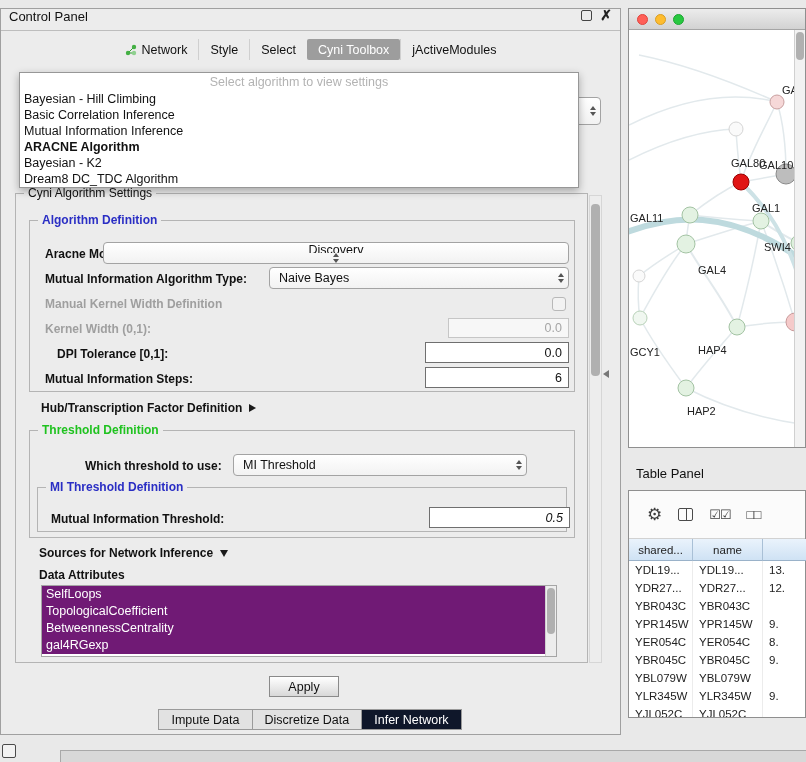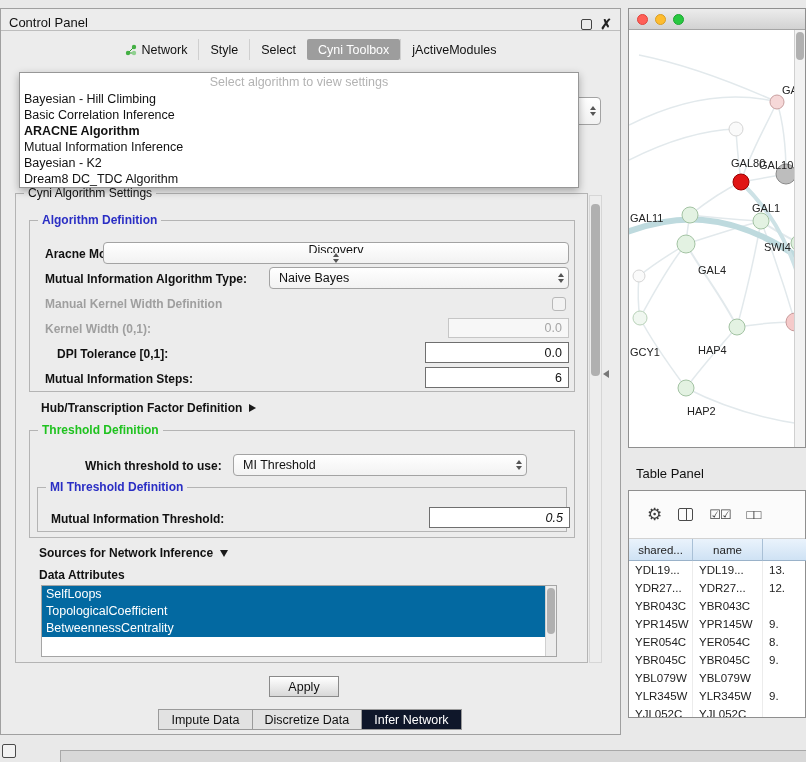--- a/index.html
+++ b/index.html
@@ -2,21 +2,21 @@
 <html><head>
 <meta charset="utf-8">
 <style>
   html,body{margin:0;padding:0;background:#e9e9e9;}
   #root{position:relative;width:806px;height:762px;overflow:hidden;
         font-family:"Liberation Sans",sans-serif;color:#111;font-size:12px;
         background:#e9e9e9;}
   .abs{position:absolute;}
   
   .winpanel{position:absolute;background:#ececec;border:1px solid #a0a0a0;box-sizing:border-box;}
-  .titlebar{position:absolute;left:0;top:0;right:0;height:22px;display:flex;align-items:flex-end;
+  .titlebar{position:absolute;left:0;top:0;right:0;height:22px;display:flex;align-items:flex-start;
             padding:0 8px;box-sizing:border-box;border-bottom:1px solid #bdbdbd;font-size:13px;}
   .tb-icons{margin-left:auto;display:flex;align-items:center;gap:8px;}
   .float-ic{width:9px;height:9px;border:1.5px solid #444;border-radius:2px;}
   .close-ic{font-size:14px;font-weight:bold;color:#222;line-height:12px;}
   
   .tabbar{position:absolute;left:0;right:0;top:30px;height:21px;display:flex;justify-content:center;align-items:stretch;}
   .tab{display:flex;align-items:center;gap:5px;padding:0 11px;font-size:12.5px;border-left:1px solid #cfcfcf;cursor:default;}
   .tab:first-child{border-left:none;}
   .tab.sel{background:#9d9d9d;color:#fff;border-left:none;border-radius:2px;}
   
@@ -43,21 +43,21 @@
   .tfield{position:absolute;background:#fff;border:1px solid #6f6f6f;box-sizing:border-box;
           display:flex;align-items:center;justify-content:flex-end;padding:0 6px;font-size:12.5px;}
   .tfield.dis{border-color:#c6c6c6;color:#a6a6a6;background:#f7f7f7;}
   .checkbox{position:absolute;width:14px;height:14px;border:1px solid #b8b8b8;background:#f2f2f2;border-radius:3px;box-sizing:border-box;}
   
   .tri-right{width:0;height:0;border-top:4.5px solid transparent;border-bottom:4.5px solid transparent;border-left:7px solid #1a1a1a;display:inline-block;margin-left:7px;}
   .tri-down-b{width:0;height:0;border-left:4.5px solid transparent;border-right:4.5px solid transparent;border-top:7px solid #1a1a1a;display:inline-block;margin-left:7px;}
   .exprow{position:absolute;display:flex;align-items:center;font-weight:bold;font-size:12px;}
   
   .attr-list{position:absolute;background:#fff;border:1px solid #a5a5a5;box-sizing:border-box;overflow:hidden;}
-  .attr-item{height:17px;line-height:17px;padding-left:4px;background:#0369a1;color:#fff;font-size:12.5px;
+  .attr-item{height:17px;line-height:17px;padding-left:4px;background:#701a75;color:#fff;font-size:12.5px;
              margin-right:11px;white-space:nowrap;}
   .vsb{position:absolute;background:#ededed;}
   .vsb .thumb{position:absolute;left:1px;right:1px;background:#b0b0b0;border-radius:4px;}
   
   .btn{position:absolute;display:flex;align-items:center;justify-content:center;
        background:linear-gradient(#ffffff,#d8d8d8);border:1px solid #8a8a8a;border-radius:0;
        font-size:12.5px;box-sizing:border-box;}
   
   .btabs{position:absolute;left:0;right:0;top:700px;height:21px;display:flex;justify-content:center;}
   .btab{display:flex;align-items:center;padding:0 12px;border:1px solid #9a9a9a;background:#e2e2e2;
@@ -207,20 +207,21 @@
     <div class="exprow" style="left:38px;top:537px;">
       <span>Sources for Network Inference</span>
       <span class="tri-down-b"></span>
     </div>
     <span class="lbl" style="left:38px;top:559px;">Data Attributes</span>
 
     <div class="attr-list" style="left:40px;top:576px;width:516px;height:72px;">
       <div class="attr-item">SelfLoops</div>
       <div class="attr-item">TopologicalCoefficient</div>
       <div class="attr-item">BetweennessCentrality</div>
+      <div class="attr-item">gal4RGexp</div>
       <div class="vsb" style="right:0;top:0;width:10px;height:72px;border-left:1px solid #d0d0d0;">
         <div class="thumb" style="top:2px;height:46px;"></div>
       </div>
     </div>
 
     <div class="btn" style="left:268px;top:667px;width:70px;height:21px;">
       <span>Apply</span>
     </div>
 
     <div class="btabs">
@@ -232,22 +233,22 @@
         </span>
       <span class="btab sel">
           <span>Infer Network</span>
         </span>
     </div>
 
     <div class="popup">
       <div class="ph">Select algorithm to view settings</div>
       <div class="it">Bayesian - Hill Climbing</div>
       <div class="it">Basic Correlation Inference</div>
+      <div class="it">Mutual Information Inference</div>
       <div class="it sel">ARACNE Algorithm</div>
-      <div class="it">Mutual Information Inference</div>
       <div class="it">Bayesian - K2</div>
       <div class="it">Dream8 DC_TDC Algorithm</div>
     </div>
   </div>
 
   <span class="splitter-arrow" style="left:603px;top:370px;"></span>
 
   <div class="winpanel" style="left:628px;top:8px;width:178px;height:440px;background:#fff;border-color:#8f8f8f;">
     <div class="mac-titlebar">
       <span class="light red"></span>

